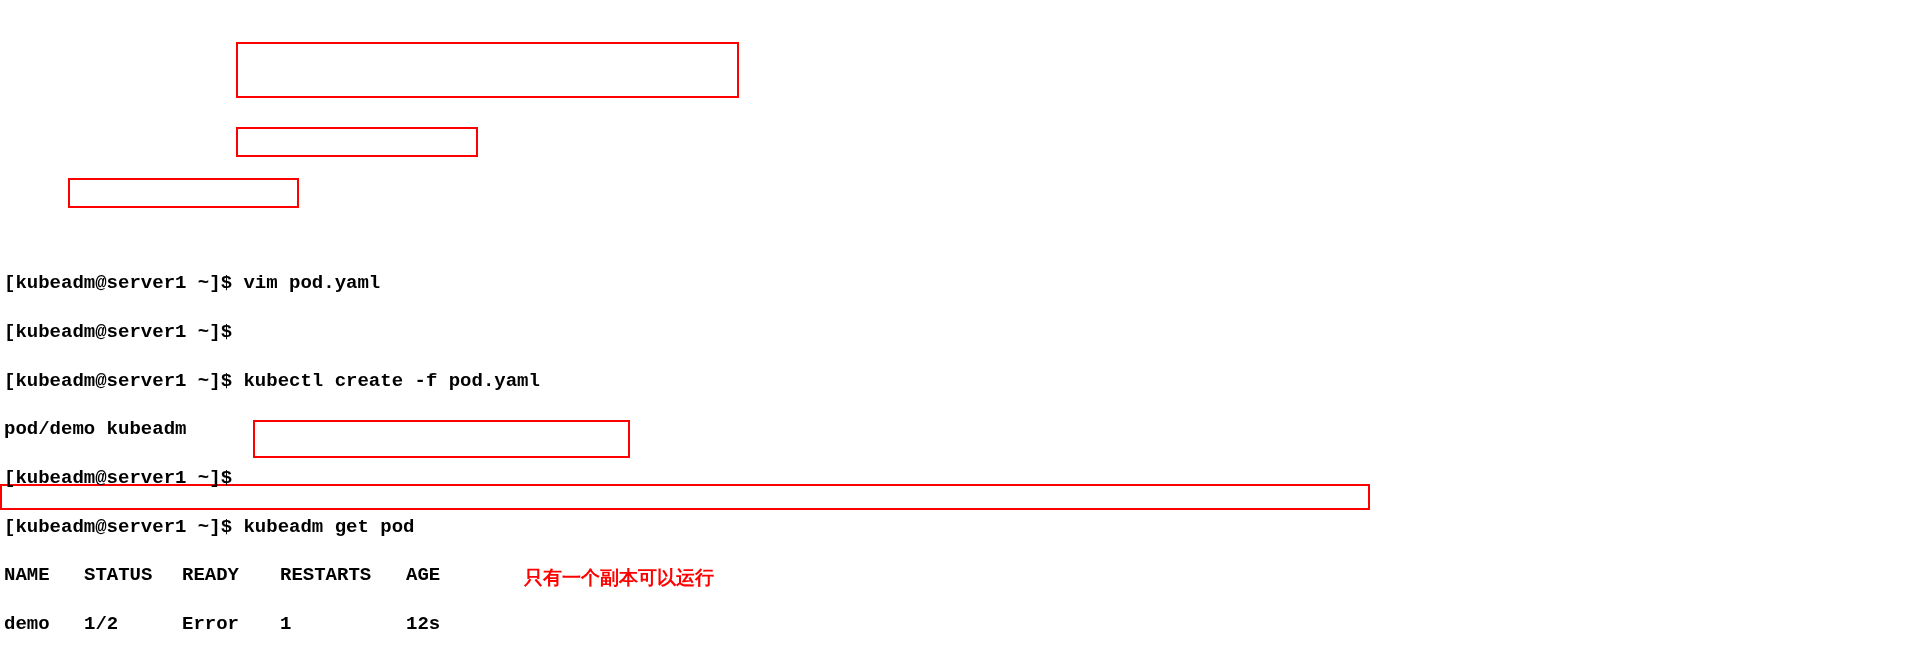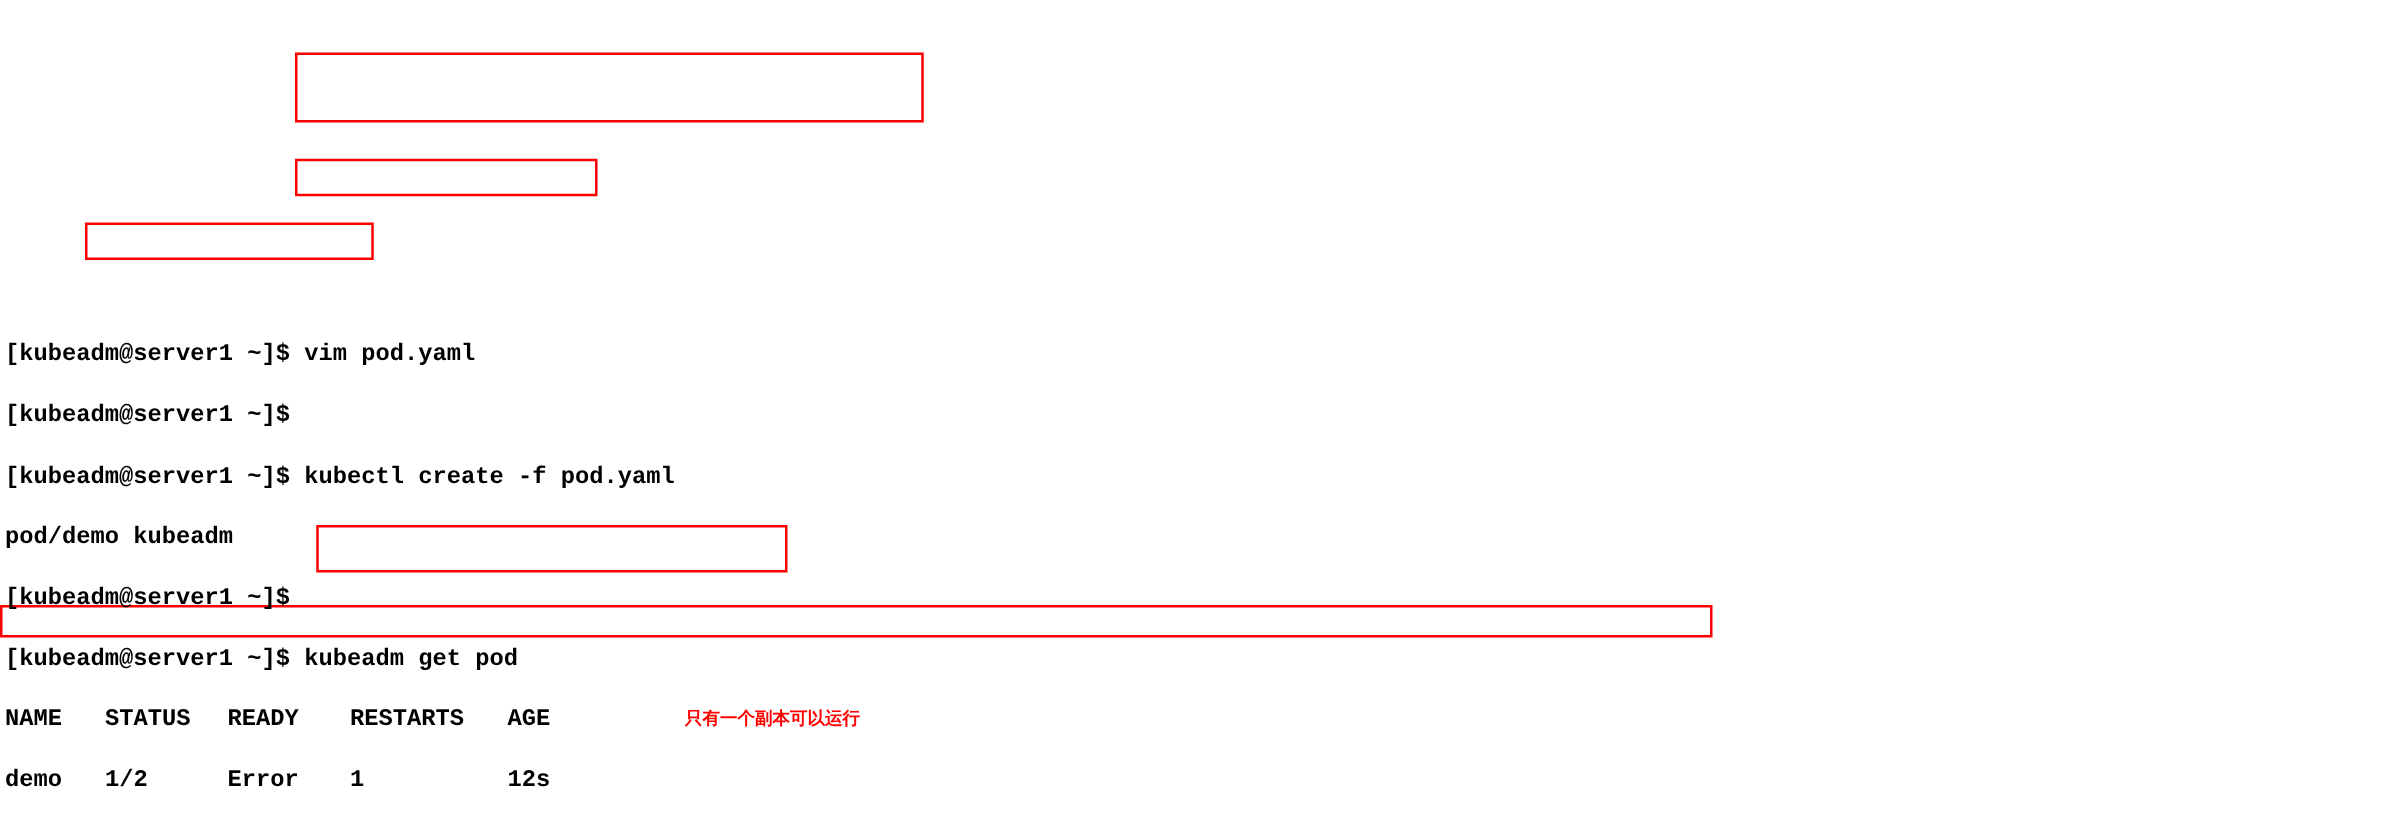--- a/index.html
+++ b/index.html
@@ -11,25 +11,24 @@
     margin: 0;
     padding: 4px;
     white-space: pre;
     line-height: 1.28;
   }
   .line { height: 1.28em; position: relative; }
   .col { display: inline-block; vertical-align: top; }
   .annot {
     color: #ff0000;
     font-family: "SimSun", "Microsoft YaHei", sans-serif;
-    font-size: 14px;
+    font-size: 19px;
     font-weight: bold;
     position: absolute;
     white-space: nowrap;
-    margin-left: 24px;
   }
   .redbox {
     border: 2.5px solid #ff0000;
     position: absolute;
     pointer-events: none;
     box-sizing: border-box;
   }
 </style>
 </head>
 <body>

